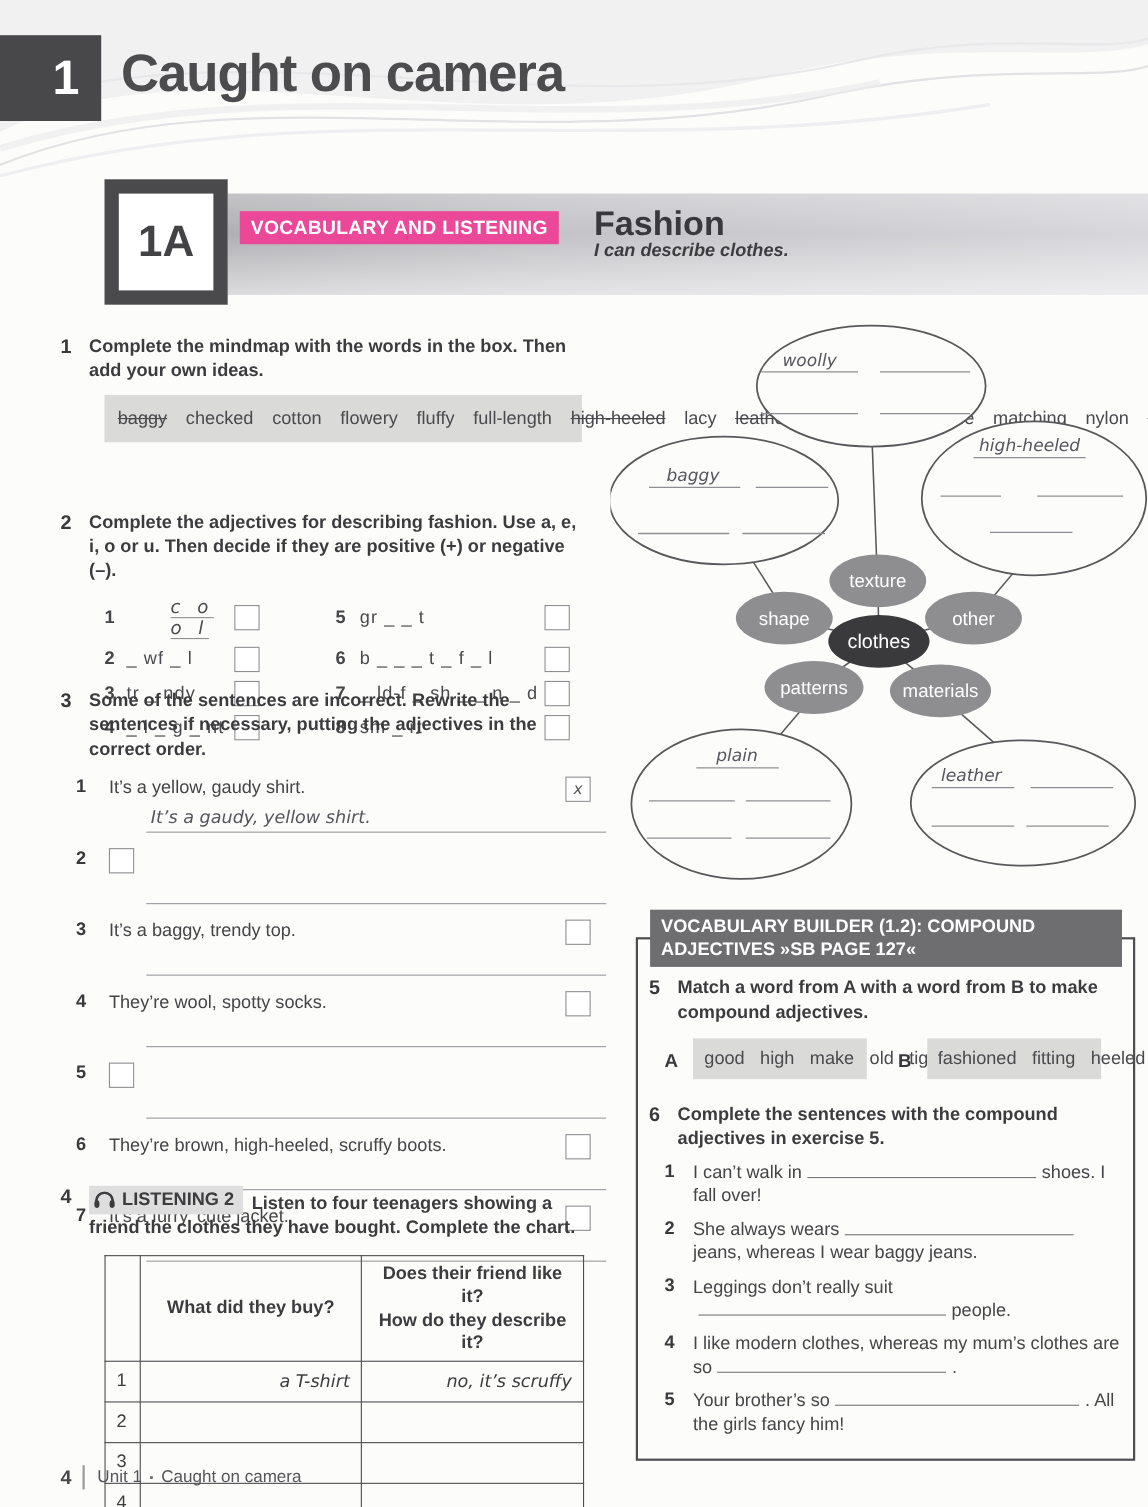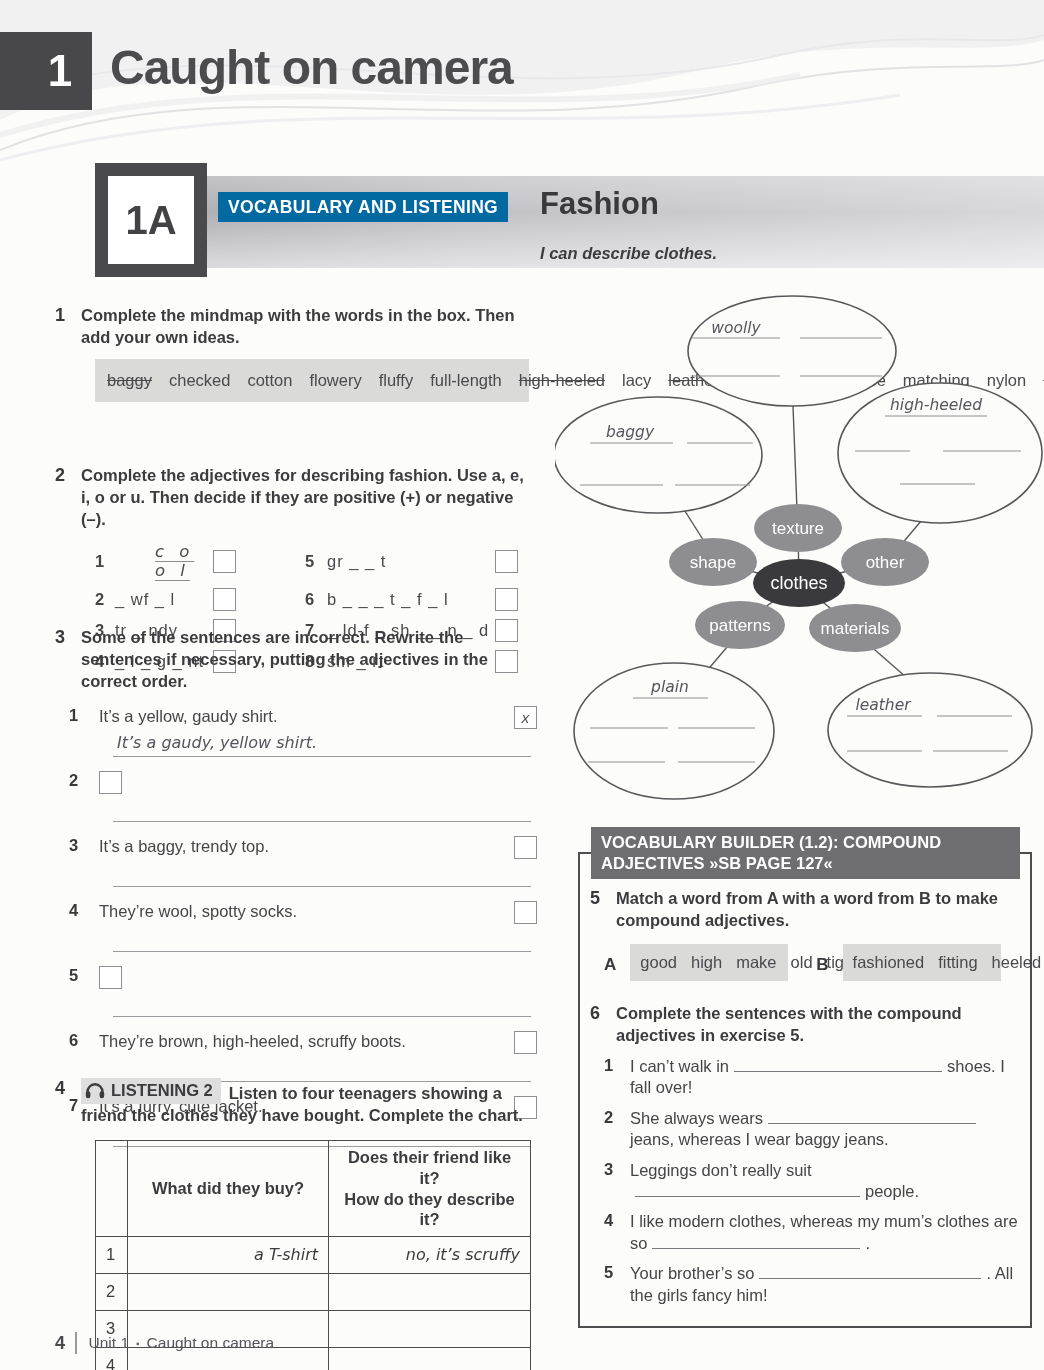--- a/index.html
+++ b/index.html
@@ -16,24 +16,24 @@
     color:#4c4c4f; letter-spacing:-1px; }
 
   
   .band { position:absolute; left:100px; top:176px; width:944px; height:92px;
     background:linear-gradient(100deg,#a9a9ad 0%,#c2c2c6 40%,#d8d8dc 100%); }
   .band:after { content:""; position:absolute; inset:0;
     background:linear-gradient(180deg, rgba(255,255,255,.25) 0%, rgba(255,255,255,0) 40%, rgba(255,255,255,.55) 100%); }
   .section-box { position:absolute; left:95px; top:163px; width:112px; height:114px;
     background:#fff; border:13px solid #4a4a4d; display:flex; align-items:center; justify-content:center;
     font-size:40px; font-weight:bold; color:#434346; z-index:3; }
-  .section-label { position:absolute; left:218px; top:192px; background:#0369a1; color:#fff;
+  .section-label { position:absolute; left:218px; top:192px; background:#ec4899; color:#fff;
     font-size:17.5px; font-weight:bold; padding:5px 10px 4px; letter-spacing:.3px; z-index:3; }
   .section-title { position:absolute; left:540px; top:186px; font-size:31px; font-weight:600; color:#39393c; z-index:3; }
-  .section-goal { position:absolute; left:540px; top:244px; font-size:16.5px; font-weight:600;
+  .section-goal { position:absolute; left:540px; top:219px; font-size:16.5px; font-weight:600;
     font-style:italic; color:#3c3c3f; z-index:3; }
 
   
   .exnum { font-size:18px; font-weight:bold; color:#39393c; width:26px; flex:none; }
   .instr { font-size:16.5px; font-weight:600; color:#3c3c3f; line-height:1.32; }
   .sent  { font-size:16.5px; color:#454548; line-height:1.3; }
   .hand  { font-family:"DejaVu Sans", sans-serif; font-style:italic; color:#55555c;margin-left:40px; }
   .checkbox { width:23px; height:23px; border:1.5px solid #8f8f93; background:#fff; flex:none;
     display:flex; align-items:center; justify-content:center; font-size:14px; }
 
@@ -48,21 +48,21 @@
   
   .ex2-grid { margin:12px 0 0 40px; display:grid;
     grid-template-columns:20px 98px 36px 56px 22px 168px 36px; row-gap:8px; align-items:center; }
   .gap { font-size:16.5px; color:#4a4a4e; letter-spacing:1px; }
   .gap.hand { letter-spacing:5px; text-decoration:underline; text-underline-offset:4px; text-decoration-color:#8f8f93; }
 
   
   .ex3-item { margin:14px 0 0 14px; }
   .ex3-row { display:flex; align-items:flex-start; }
   .ex3-row .sent { flex:1; }
-  .ex3-ans { margin:4px 0 0 44px; width:418px; height:24px; border-bottom:1.3px solid #9a9a9e;
+  .ex3-ans { margin:4px 0 0 64px; width:418px; height:24px; border-bottom:1.3px solid #9a9a9e;
     font-size:16px; padding-left:4px; }
 
   
   .tag { display:inline-flex; align-items:center; gap:6px; background:#dedede; padding:2px 8px 2px 4px;
     font-weight:bold; color:#3c3c3f; font-size:16.5px; margin-right:8px; }
   .ltable { margin:14px 0 0 40px; border-collapse:collapse; }
   .ltable th, .ltable td { border:1.6px solid #4d4d50; font-size:16.5px; color:#3c3c3f; }
   .ltable th { font-weight:600; text-align:center; padding:6px 10px; line-height:1.25; }
   .ltable td { height:37px; padding:2px 10px; }
   .ltable td.cnum { text-align:left; width:32px; }

